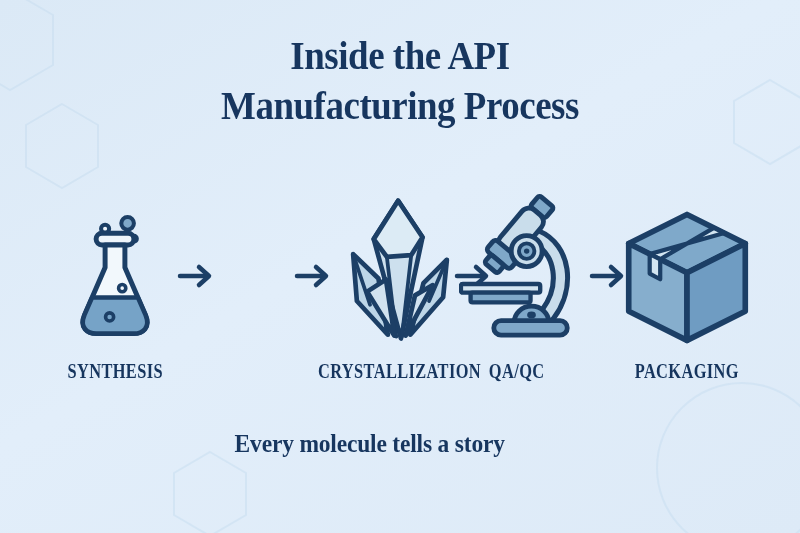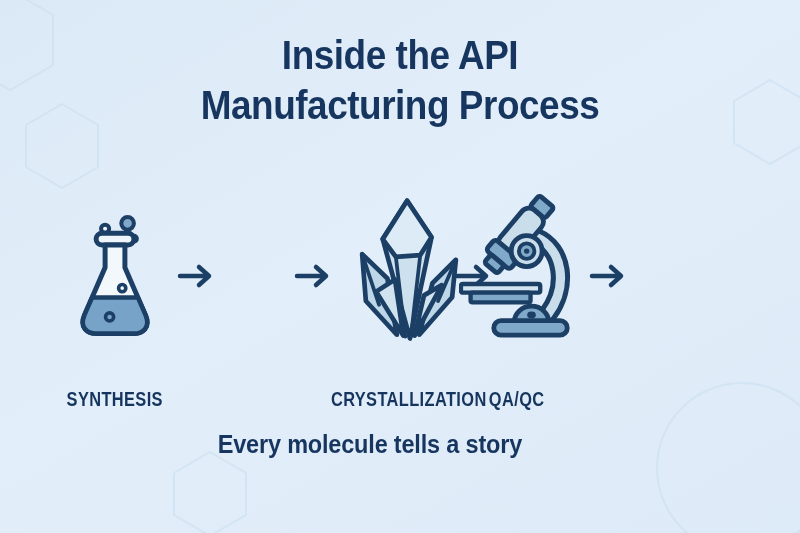--- a/index.html
+++ b/index.html
@@ -3,42 +3,43 @@
 <meta charset="utf-8">
 <style>
   html,body { margin:0; padding:0; }
   body {
     width:800px; height:533px; overflow:hidden;
     font-family:"Liberation Sans", sans-serif;
   }
   .canvas {
     position:relative; width:800px; height:533px;
     background:linear-gradient(150deg,#dbe9f6 0%, #e2eefa 45%, #ddeaf7 100%);
+    font-family:Liberation Serif, serif;
   }
   .deco { position:absolute; top:0; left:0; pointer-events:none; }
   .title {
     position:absolute; top:30px; left:0; width:800px;
     text-align:center; color:#17365f; font-weight:bold;
     font-size:41px; line-height:1.22; letter-spacing:-0.5px;
   }
   .title .line { display:block; transform:scaleX(0.9); }
   .step {
     position:absolute; top:188px; width:170px;
-    display:flex; flex-direction:column; align-items:center;gap:28px;
+    display:flex; flex-direction:column; align-items:center;
   }
   .icon-box {
     height:158px; display:flex; align-items:flex-end; justify-content:center;
   }
   .step-label {
     margin-top:13px; font-size:21px; font-weight:bold; color:#16355e;
     letter-spacing:0.5px; transform:scaleX(0.78); white-space:nowrap;
   }
   .step-1 { left:30px; }
   .step-2 { left:158px; }
-  .step-3 { left:315px;margin-left:9px; }
+  .step-3 { left:315px; }
   .step-4 { left:432px; }
   .step-5 { left:602px; }
   .arrow { position:absolute; top:262px; width:38px; height:28px; }
   .arrow-1 { left:177px; }
   .arrow-2 { left:294px; }
   .arrow-3 { left:454px; }
   .arrow-4 { left:589px; }
   .tagline {
     position:absolute; top:430px; left:-30px; width:800px;
     text-align:center; color:#17365f; font-weight:bold;
@@ -152,18 +153,32 @@
     <div class="step-label">QA/QC</div>
   </div>
 
   <svg class="arrow arrow-4" viewBox="0 0 38 28">
     <g stroke="#1c3f66" stroke-width="4.5" stroke-linecap="round" stroke-linejoin="round" fill="none">
       <line x1="3" y1="14" x2="30" y2="14"></line>
       <polyline points="22,5 32,14 22,23"></polyline>
     </g>
   </svg>
 
+  <div class="step step-5">
+    <div class="icon-box">
+      <svg width="136" height="141" viewBox="0 0 140 150">
+        <g stroke="#1c3f66" stroke-width="6" stroke-linejoin="round" stroke-linecap="round">
+          <polygon points="70,10 132,41 70,72 8,41" fill="#7fa9ca"></polygon>
+          <polygon points="8,41 70,72 70,144 8,113" fill="#86aecd"></polygon>
+          <polygon points="132,41 70,72 70,144 132,113" fill="#6f9cc2"></polygon>
+          <polygon points="30.3,52.2 109.7,29.8 98.5,24.3 41.5,57.7" fill="#d3e5f1" stroke-width="4.5"></polygon>
+          <polygon points="30.3,52.2 41.5,57.7 41.5,79 30.3,73" fill="#d3e5f1" stroke-width="4.5"></polygon>
+        </g>
+      </svg>
+    </div>
+    <div class="step-label">PACKAGING</div>
+  </div>
 
   <div class="tagline">
     <span class="inner">Every molecule tells a story</span>
   </div>
 
 </div>
 
 </body></html>

